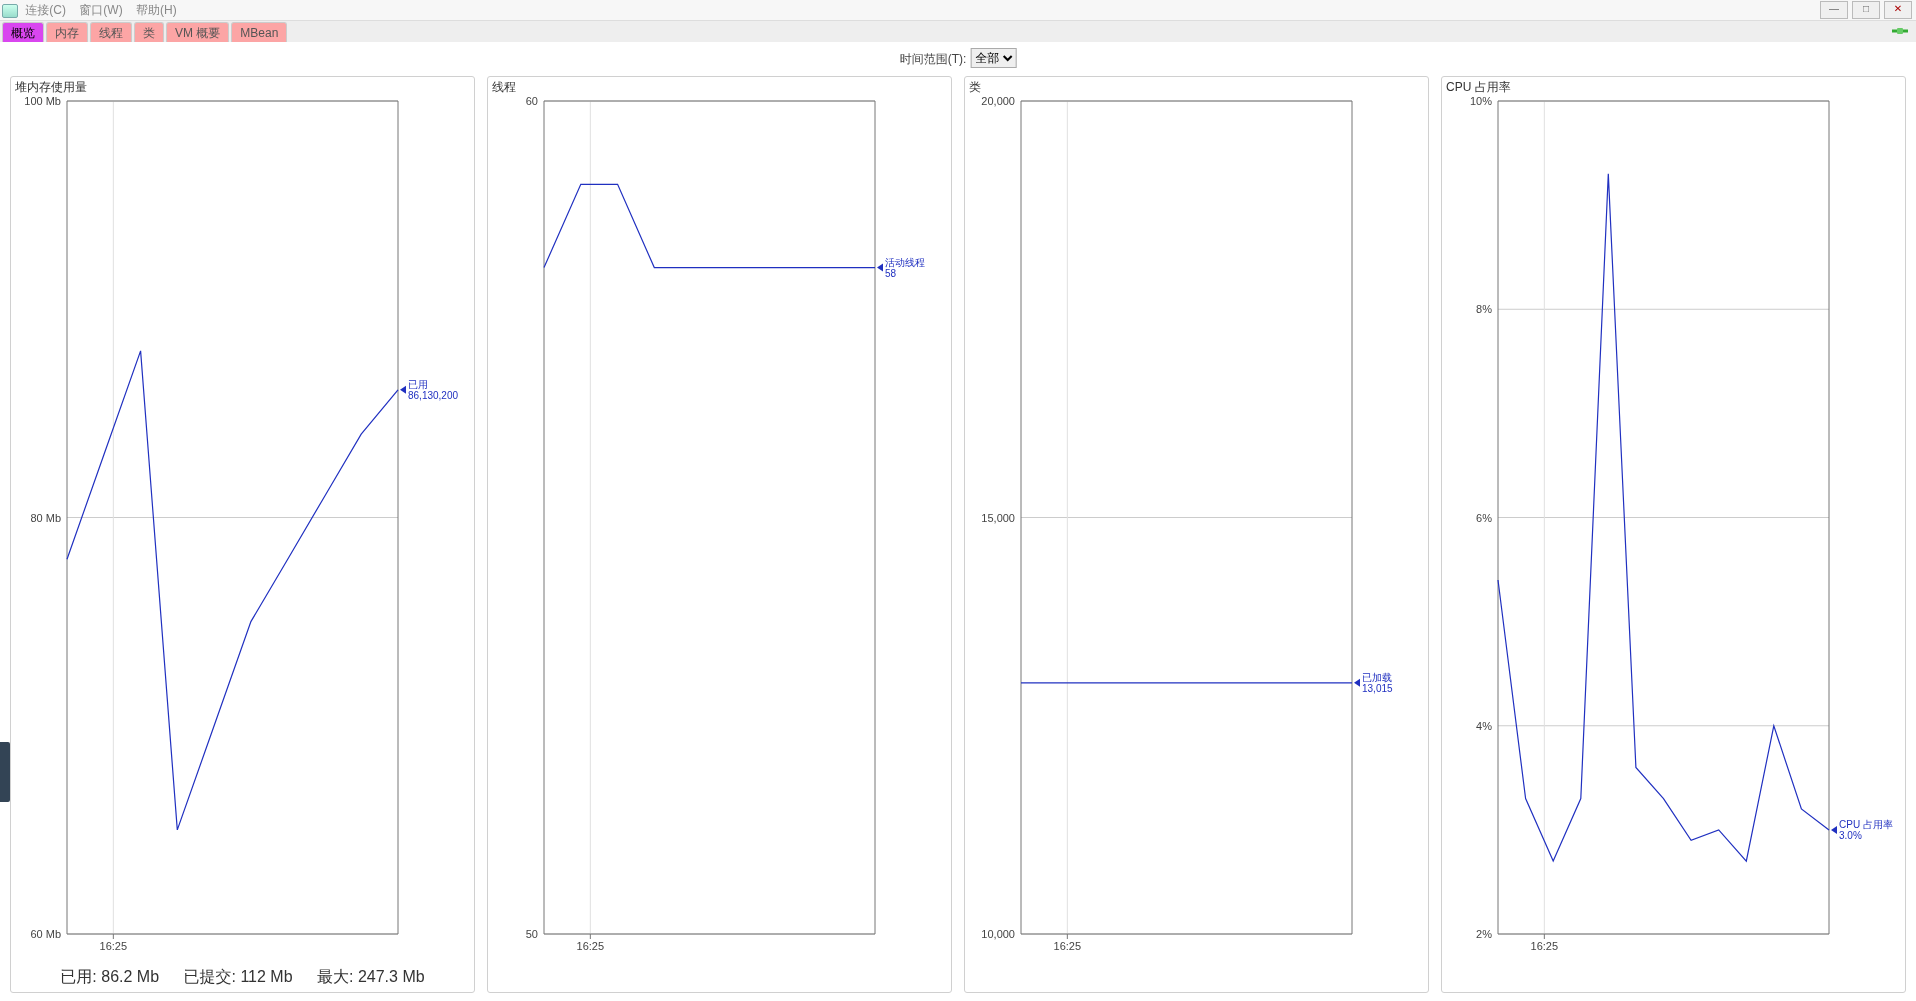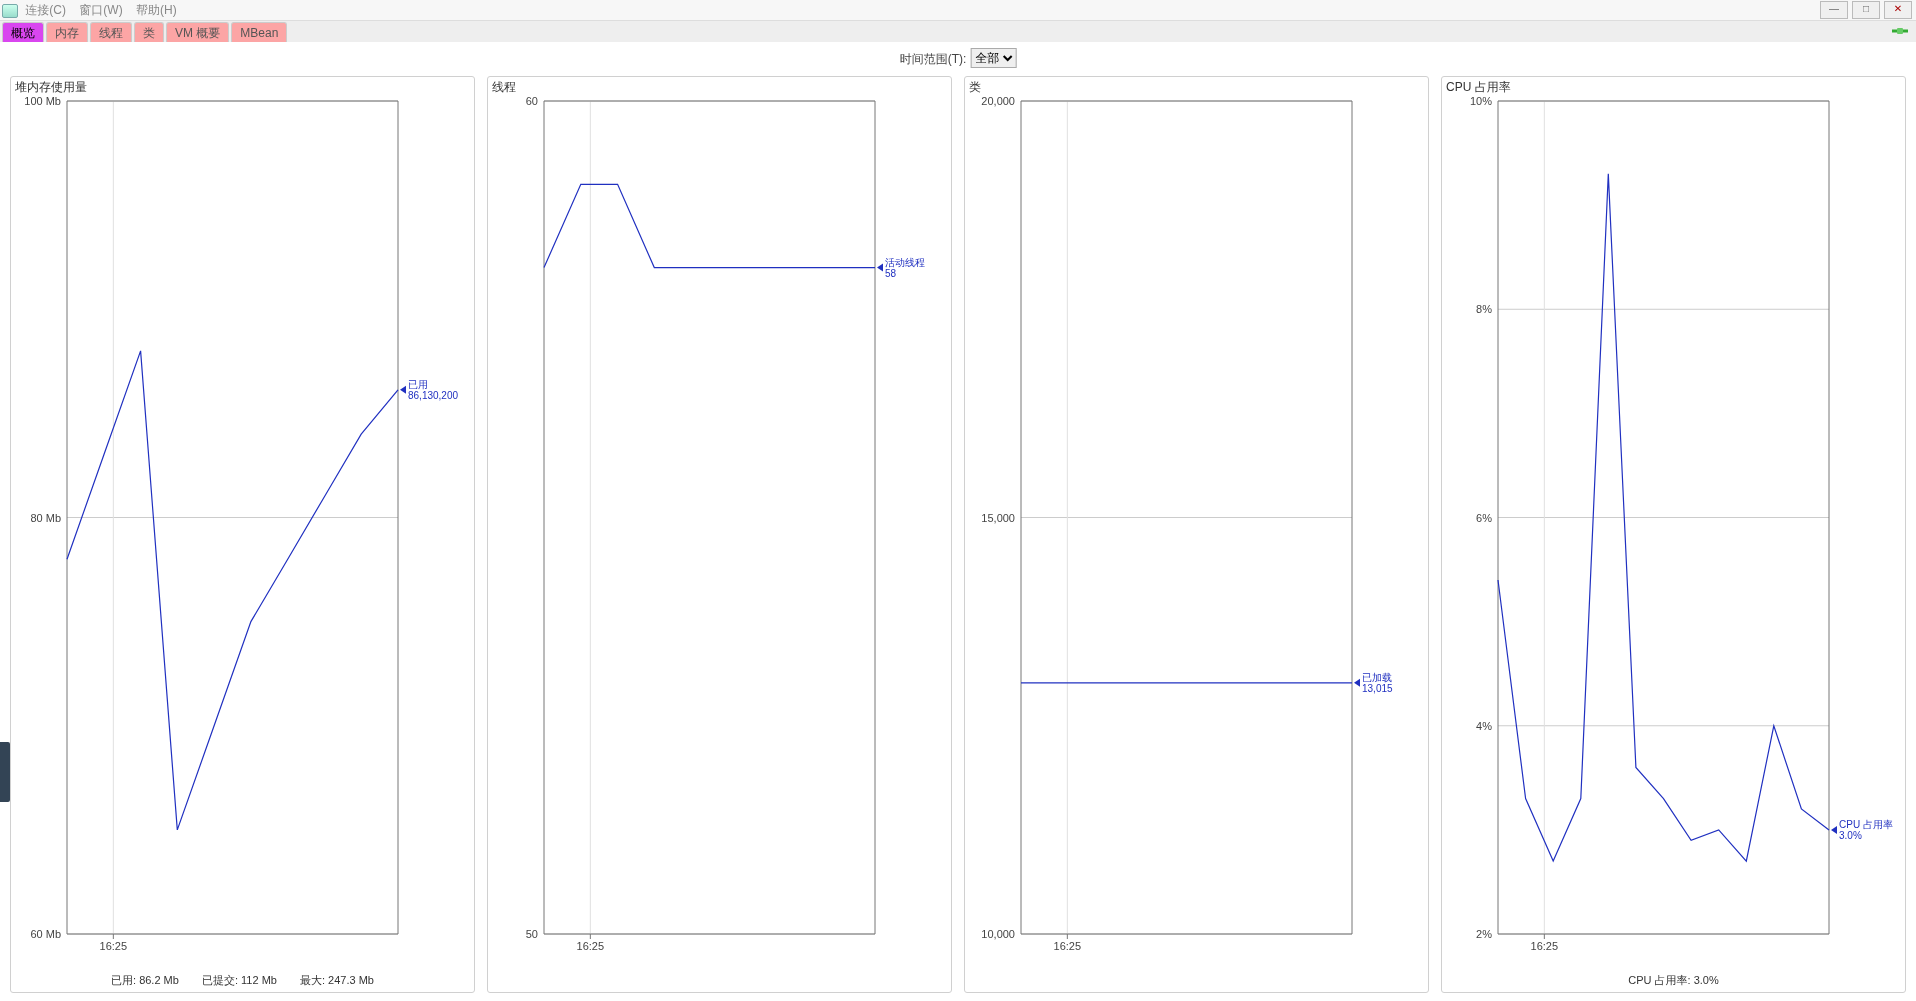--- a/index.html
+++ b/index.html
@@ -84,21 +84,21 @@
     background:#fff;
   }
   .chart-title {
     font-size:12px; color:#333; height:18px;
   }
   .chart-body {
     position:absolute; left:6px; right:6px; top:20px; bottom:28px;
   }
   .chart-stats {
     position:absolute; left:0; right:0; bottom:4px;
-    text-align:center; font-size:11px; color:#333;
+    text-align:center; font-size:16px; color:#333;
     white-space:nowrap;
   }
   .chart-stats span { margin: 0 10px; }
   svg.chart { width:100%; height:100%; display:block; }
   .axis { stroke:#777; stroke-width:1; }
   .grid { stroke:#ccc; stroke-width:1; }
   .gridminor { stroke:#e0e0e0; stroke-width:1; }
   .series { fill:none; stroke:#2030c0; stroke-width:1.2; }
   .ytick { font-size:11px; fill:#444; }
   .xtick { font-size:11px; fill:#444; }
@@ -251,19 +251,16 @@
             <line x1="50" y1="4" x2="381" y2="4" class="axis"></line>
             <line x1="381" y1="4" x2="381" y2="837" class="axis"></line>
             <line x1="96.34" y1="837" x2="96.34" y2="842" class="axis"></line>
             <text x="96.34" y="853" text-anchor="middle" class="xtick">16:25</text>
             <path d="M50.0 483.0 L77.6 701.6 L105.2 764.1 L132.8 701.6 L160.3 76.9 L187.9 670.4 L215.5 701.6 L243.1 743.3 L270.7 732.9 L298.3 764.1 L325.8 628.8 L353.4 712.0 L381.0 732.9" class="series"></path>
             <path d="M383 732.875 l6 -4 l0 8 z" class="endmark"></path>
             <text x="391" y="730.875" class="endlabel-name">CPU 占用率</text>
             <text x="391" y="741.875" class="endlabel">3.0%</text>
           </svg>
       </div>
-      <div class="chart-stats">
-        <span>CPU 占用率:  3.0%</span>
-      </div>
     </div>
 
   </div>
 </div>
 
 </body></html>

